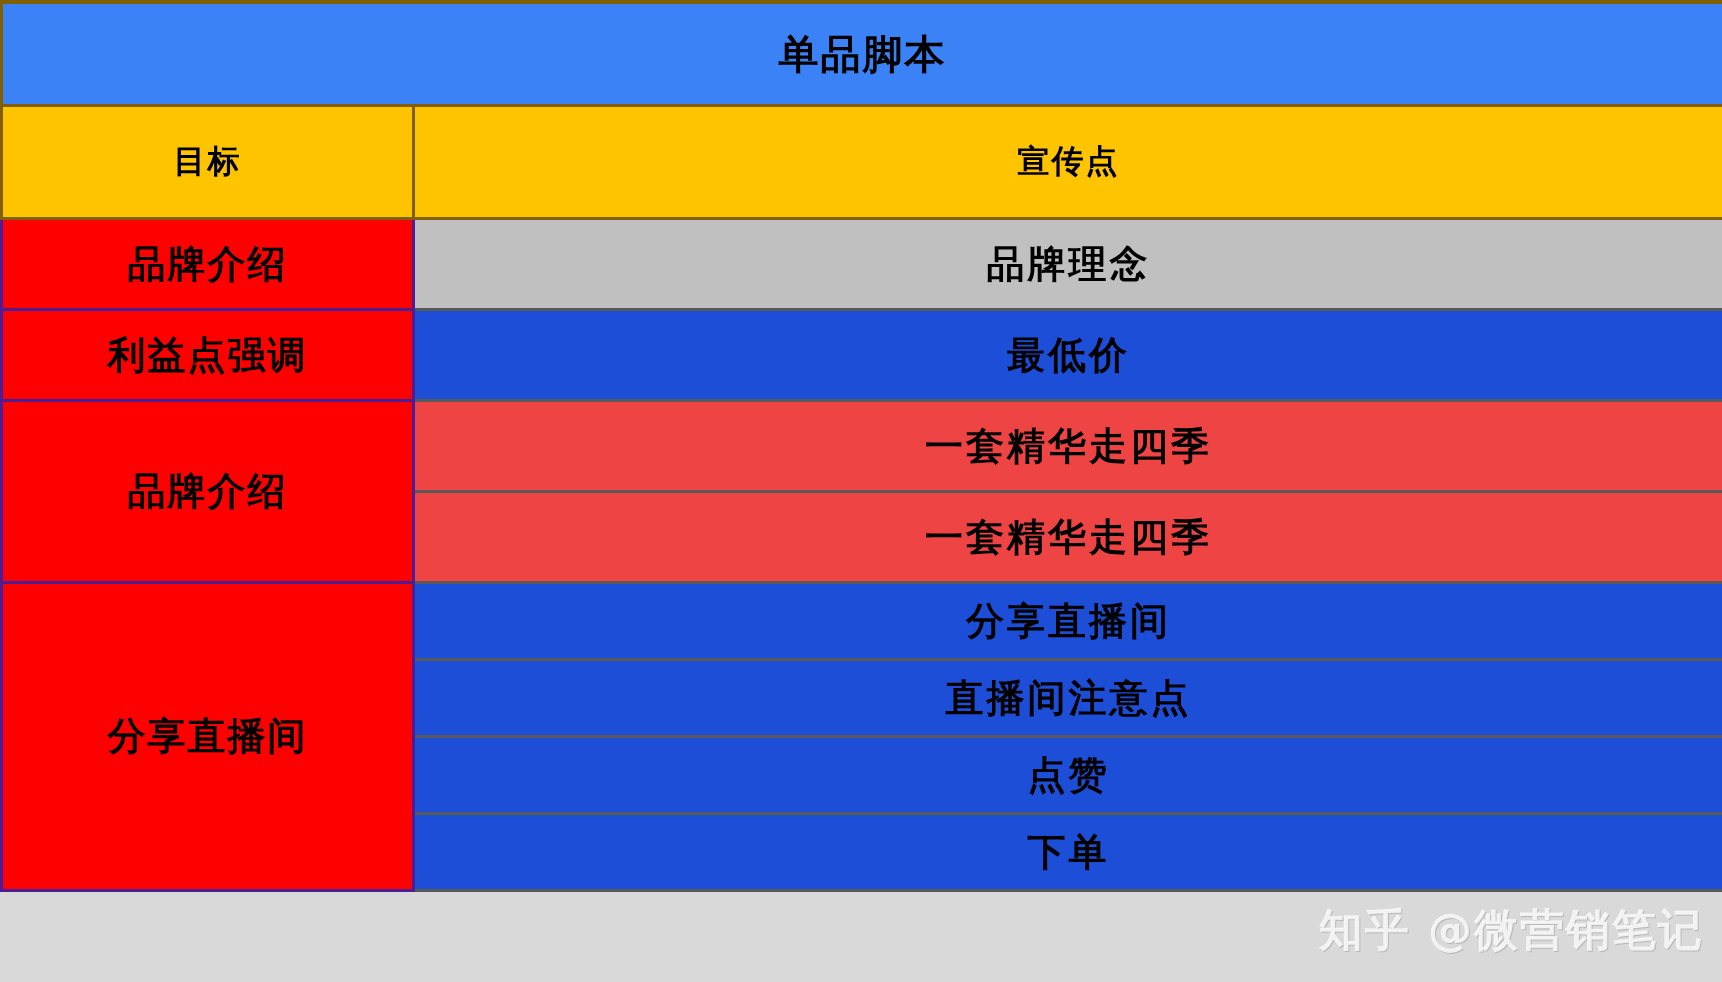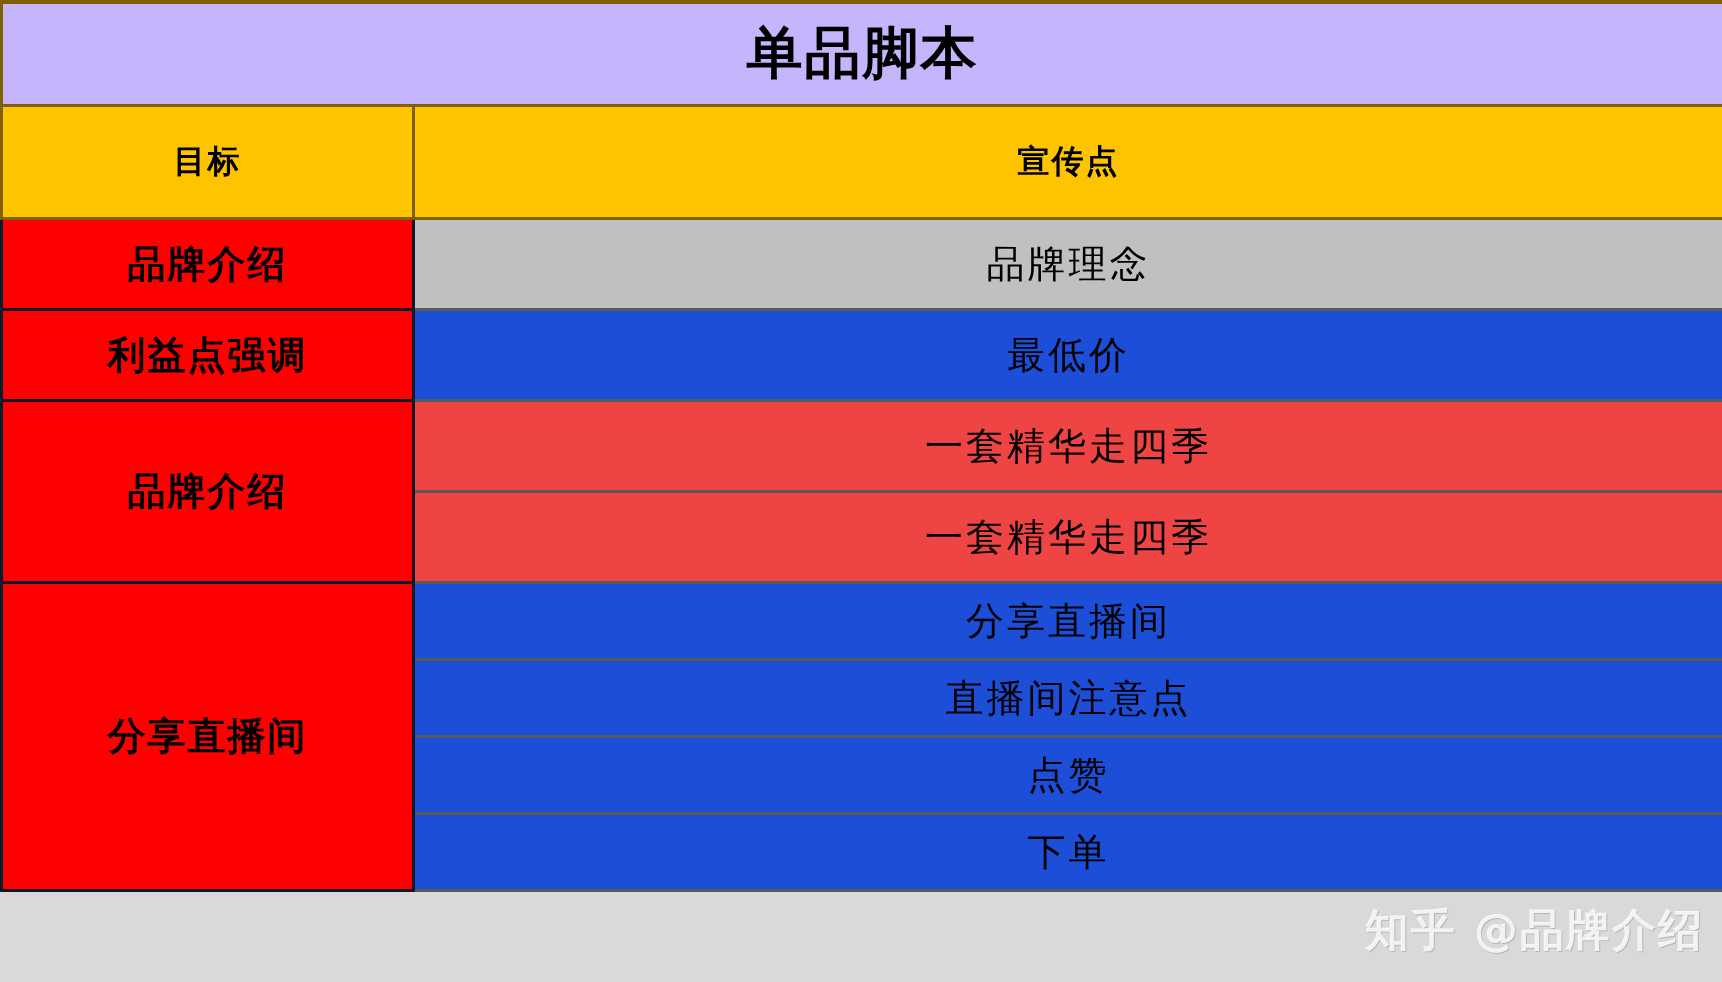--- a/index.html
+++ b/index.html
@@ -38,52 +38,52 @@
     overflow: hidden;
     white-space: nowrap;
   }
 
   
   col.col-goal { width: 412px; }
   col.col-point { width: 1310px; }
 
   
   .cell-title {
-    background: #c4b5fd;
+    background: #3b82f6;
     border: 3px solid #806000;
     border-top: 4px solid #806000;
     height: 100px;
-    font-size: 56px;
+    font-size: 40px;
     font-weight: bold;
     letter-spacing: 2px;
   }
 
   
   .cell-header {
     background: #FFC400;
     border: 3px solid #806000;
     height: 110px;
     font-size: 32px;
     font-weight: bold;
     letter-spacing: 2px;
   }
 
   
   .cell-goal {
     background: #FF0000;
-    border: 3px solid #0f172a;
+    border: 3px solid #4c1d95;
     font-size: 38px;
     font-weight: bold;
     letter-spacing: 2px;
   }
 
   
   .cell-point {
     font-size: 38px;
-    font-weight: normal;
+    font-weight: bold;
     letter-spacing: 3px;
     border: 3px solid #595959;
   }
   .tone-dark   { background: #c0c0c0; }
   .tone-medium { background: #ef4444; }
   .tone-light  { background: #1d4ed8; }
 
   
   .h-brand    { height: 88px; }
   .h-benefit  { height: 88px; }
@@ -153,15 +153,15 @@
       <tr>
         <td class="cell-point tone-light h-live">点赞</td>
       </tr>
       <tr>
         <td class="cell-point tone-light h-live">下单</td>
       </tr>
 
     </tbody>
   </table>
 
-  <div class="watermark">知乎 @品牌介绍</div>
+  <div class="watermark">知乎 @微营销笔记</div>
 
 </div>
 
 </body></html>

